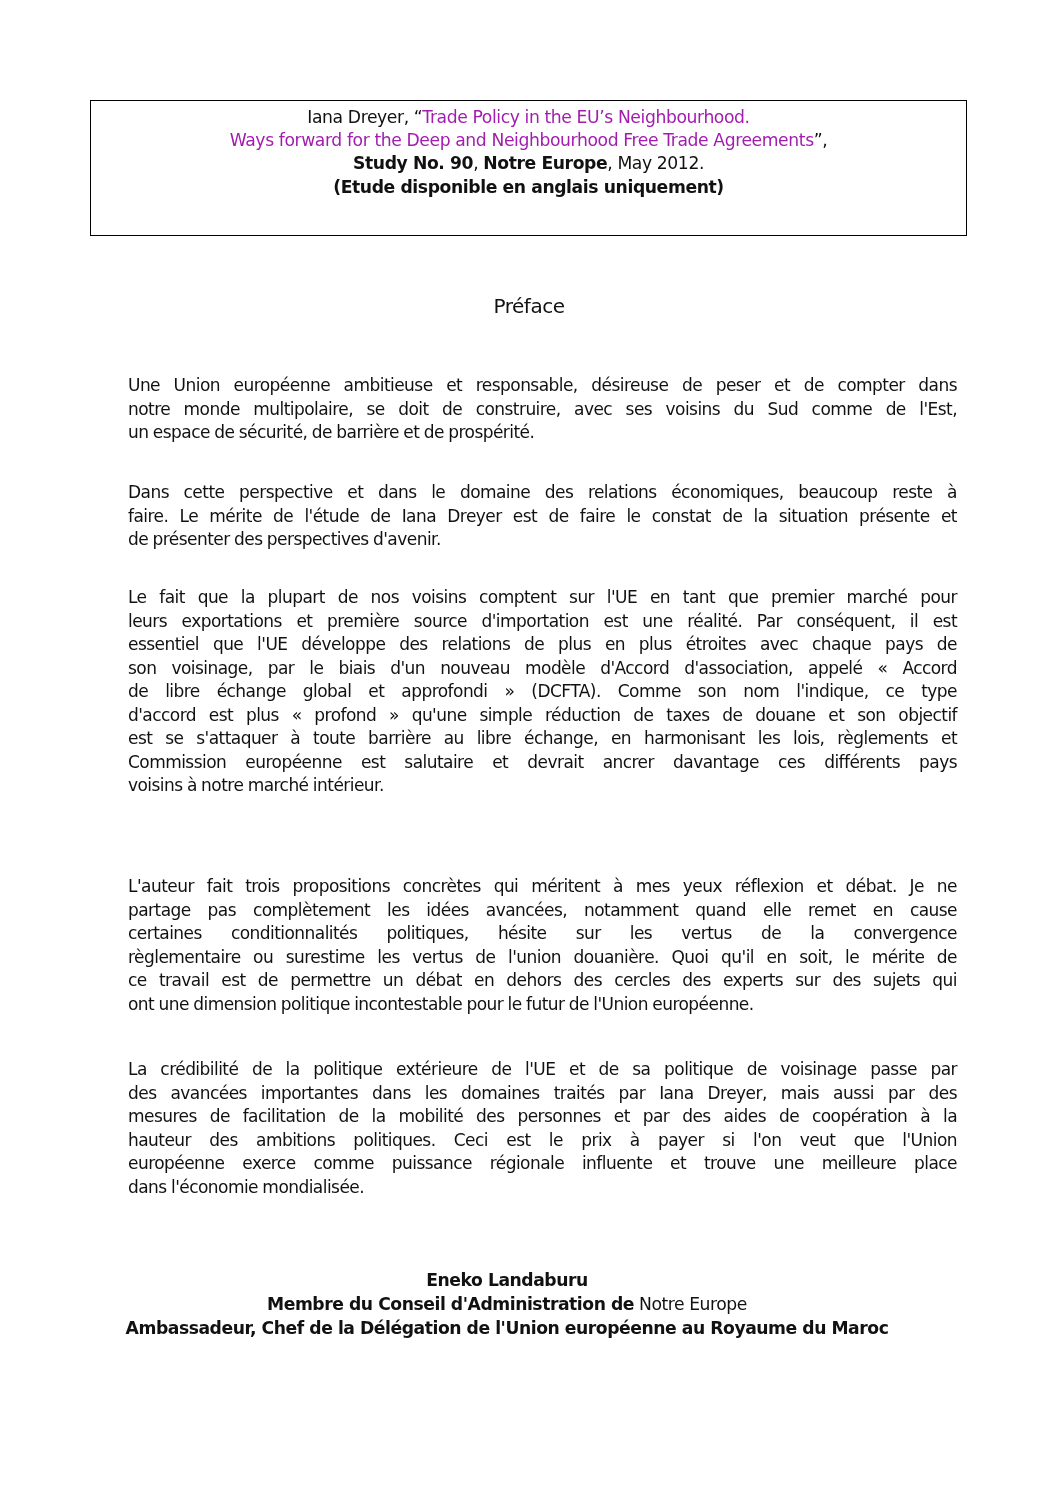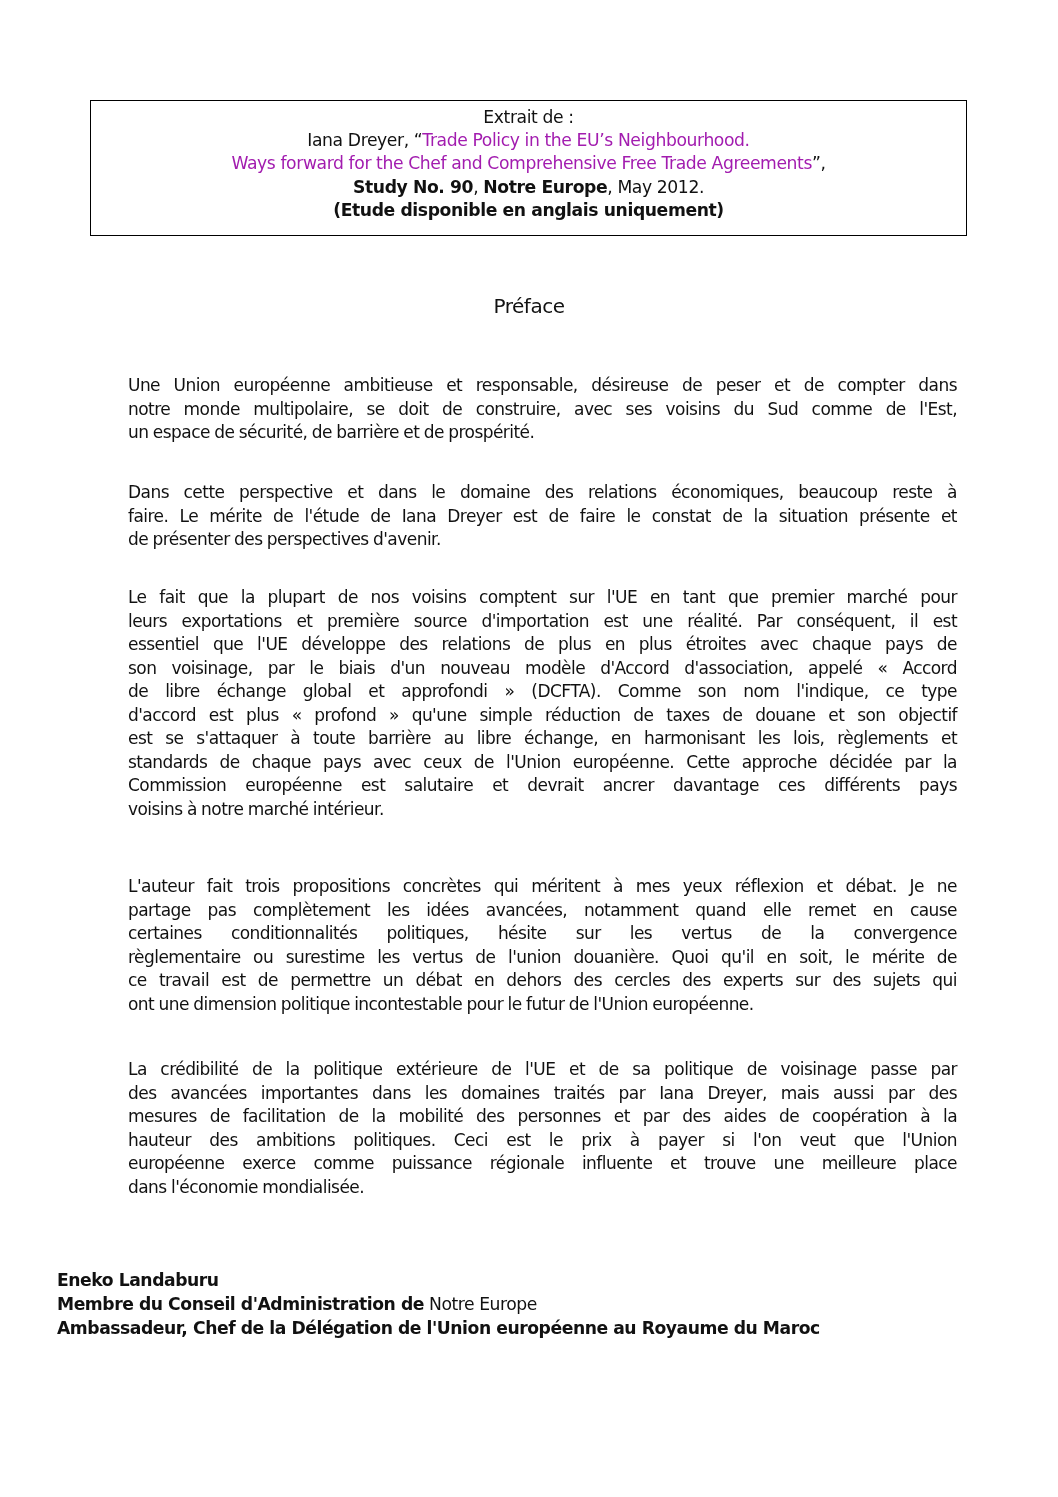--- a/index.html
+++ b/index.html
@@ -24,33 +24,32 @@
       text-align: center; font-size: 20px; font-weight: normal; letter-spacing: -0.5px;
     }
     .body-text {
       position: absolute; left: 128px; width: 829px;
       font-size: 17px; line-height: 23.5px; letter-spacing: -0.55px;
       text-align: justify; word-spacing: -0.5px;
     }
     .body-text .ln { display: block; text-align: justify; text-align-last: justify; white-space: nowrap; height: 23.5px; }
     .body-text .ln.last { text-align-last: left; }
     .sig {
-      position: absolute; right: 101px; width: 900px; text-align: left;
+      position: absolute; right: 101px; width: 900px; text-align: center;
       font-size: 17.2px; line-height: 24px; letter-spacing: -0.45px;
     }
   </style>
 </head>
 <body>
 
 <div class="page">
 
   <div class="ref-box">
-    <span class="line">Extrait de :</span>
     <span class="line"><span>Iana Dreyer, “</span><span class="link">Trade Policy in the EU’s Neighbourhood.</span></span>
-    <span class="line"><span class="link">Ways forward for the Chef and Comprehensive Free Trade Agreements</span><span>”,</span></span>
+    <span class="line"><span class="link">Ways forward for the Deep and Neighbourhood Free Trade Agreements</span><span>”,</span></span>
     <span class="line"><span class="bold ital">Study No. 90</span><span>, </span><span class="bold ital">Notre Europe</span><span>, May 2012.</span></span>
     <span class="line bold ital">(Etude disponible en anglais uniquement)</span>
   </div>
 
   <div class="title">Préface</div>
 
   <div class="body-text" style="top:374px;">
     <span class="ln">Une Union européenne ambitieuse et responsable, désireuse de peser et de compter dans</span>
     <span class="ln">notre monde multipolaire, se doit de construire, avec ses voisins du Sud comme de l'Est,</span>
     <span class="ln last">un espace de sécurité, de barrière et de prospérité.</span>
@@ -63,21 +62,20 @@
   </div>
 
   <div class="body-text" style="top:586px;">
     <span class="ln">Le fait que la plupart de nos voisins comptent sur l'UE en tant que premier marché pour</span>
     <span class="ln">leurs exportations et première source d'importation est une réalité. Par conséquent, il est</span>
     <span class="ln">essentiel que l'UE développe des relations de plus en plus étroites avec chaque pays de</span>
     <span class="ln">son voisinage, par le biais d'un nouveau modèle d'Accord d'association, appelé « Accord</span>
     <span class="ln">de libre échange global et approfondi » (DCFTA). Comme son nom l'indique, ce type</span>
     <span class="ln">d'accord est plus « profond » qu'une simple réduction de taxes de douane et son objectif</span>
     <span class="ln">est se s'attaquer à toute barrière au libre échange, en harmonisant les lois, règlements et</span>
-    <span class="ln">standards de chaque pays avec ceux de l'Union européenne. Cette approche décidée par la</span>
     <span class="ln">Commission européenne est salutaire et devrait ancrer davantage ces différents pays</span>
     <span class="ln last">voisins à notre marché intérieur.</span>
   </div>
 
   <div class="body-text" style="top:875px;">
     <span class="ln">L'auteur fait trois propositions concrètes qui méritent à mes yeux réflexion et débat. Je ne</span>
     <span class="ln">partage pas complètement les idées avancées, notamment quand elle remet en cause</span>
     <span class="ln">certaines conditionnalités politiques, hésite sur les vertus de la convergence</span>
     <span class="ln">règlementaire ou surestime les vertus de l'union douanière. Quoi qu'il en soit, le mérite de</span>
     <span class="ln">ce travail est de permettre un débat en dehors des cercles des experts sur des sujets qui</span>

